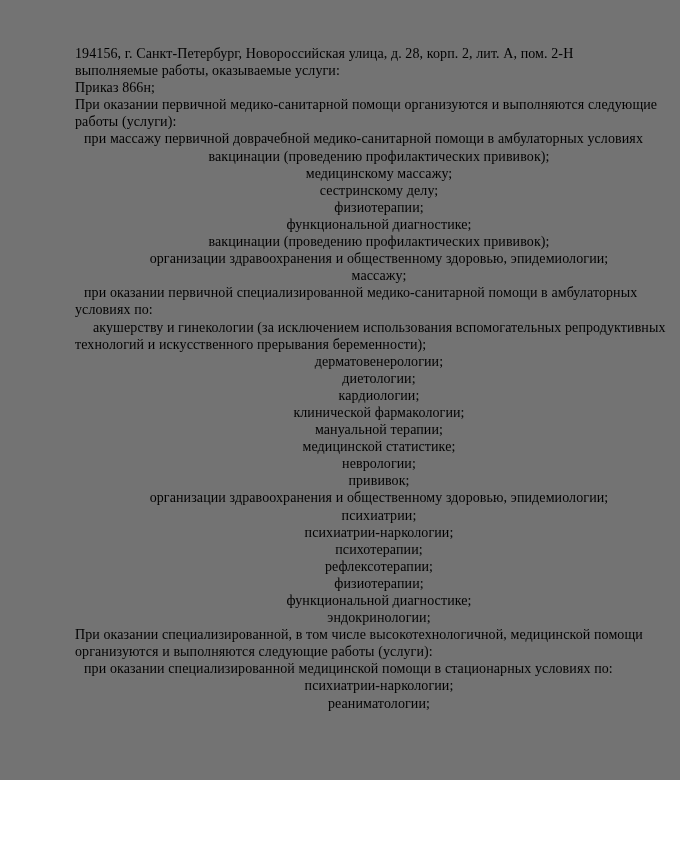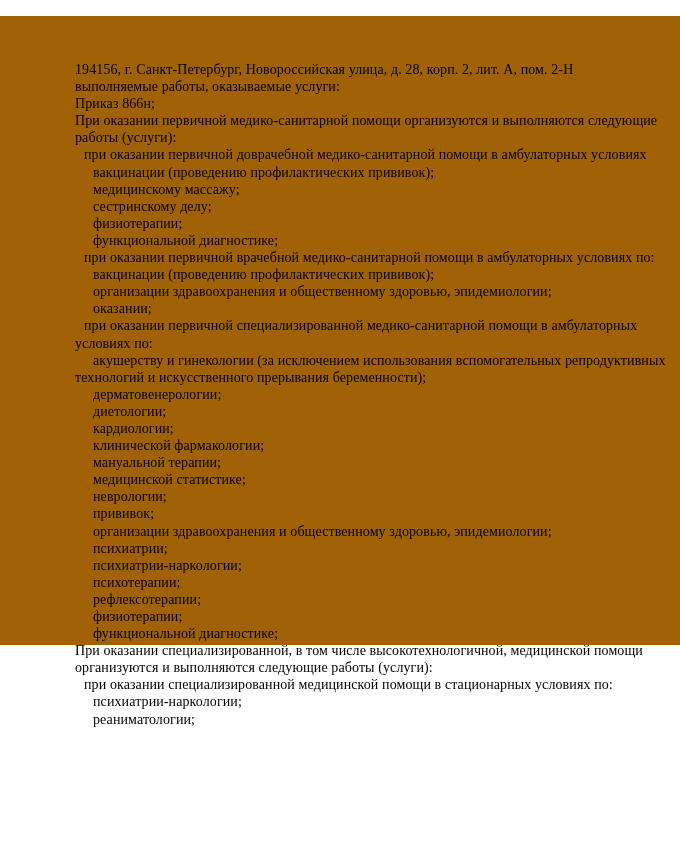--- a/index.html
+++ b/index.html
@@ -10,80 +10,80 @@
     width: 680px;
     height: 868px;
     background: #ffffff;
     overflow: hidden;
     position: relative;
     font-family: "Liberation Serif", "DejaVu Serif", serif;
   }
   .doc-page {
     position: absolute;
     left: 0;
-    top: 16px;
+    top: 0;
     width: 680px;
-    height: 629px;
-    background: #a16207;
+    height: 780px;
+    background: #737373;
   }
   .doc-text {
     position: absolute;
     left: 75px;
     top: 45px;
     width: 590px;
     color: #000000;
     font-size: 14px;
     line-height: 17.1px;
     letter-spacing: 0.1px;
   }
   .doc-line {
     white-space: nowrap;
   }
   .doc-line.indent-0 { padding-left: 0; }
   .doc-line.indent-1 { padding-left: 9px; }
-  .doc-line.indent-2 { padding-left: 18px; }
+  .doc-line.indent-2 { padding-left: 18px; text-align: center; }
 </style>
 </head>
 <body>
 
 <div class="doc-page">
   <div class="doc-text" id="doc-lines">
       <div class="doc-line indent-0">194156, г. Санкт-Петербург, Новороссийская улица, д. 28, корп. 2, лит. А, пом. 2-Н</div>
       <div class="doc-line indent-0">выполняемые работы, оказываемые услуги:</div>
       <div class="doc-line indent-0">Приказ 866н;</div>
       <div class="doc-line indent-0">При оказании первичной медико-санитарной помощи организуются и выполняются следующие</div>
       <div class="doc-line indent-0">работы (услуги):</div>
-      <div class="doc-line indent-1">при оказании первичной доврачебной медико-санитарной помощи в амбулаторных условиях</div>
+      <div class="doc-line indent-1">при массажу первичной доврачебной медико-санитарной помощи в амбулаторных условиях</div>
       <div class="doc-line indent-2">вакцинации (проведению профилактических прививок);</div>
       <div class="doc-line indent-2">медицинскому массажу;</div>
       <div class="doc-line indent-2">сестринскому делу;</div>
       <div class="doc-line indent-2">физиотерапии;</div>
       <div class="doc-line indent-2">функциональной диагностике;</div>
-      <div class="doc-line indent-1">при оказании первичной врачебной медико-санитарной помощи в амбулаторных условиях по:</div>
       <div class="doc-line indent-2">вакцинации (проведению профилактических прививок);</div>
       <div class="doc-line indent-2">организации здравоохранения и общественному здоровью, эпидемиологии;</div>
-      <div class="doc-line indent-2">оказании;</div>
+      <div class="doc-line indent-2">массажу;</div>
       <div class="doc-line indent-1">при оказании первичной специализированной медико-санитарной помощи в амбулаторных</div>
       <div class="doc-line indent-0">условиях по:</div>
       <div class="doc-line indent-2">акушерству и гинекологии (за исключением использования вспомогательных репродуктивных</div>
       <div class="doc-line indent-0">технологий и искусственного прерывания беременности);</div>
       <div class="doc-line indent-2">дерматовенерологии;</div>
       <div class="doc-line indent-2">диетологии;</div>
       <div class="doc-line indent-2">кардиологии;</div>
       <div class="doc-line indent-2">клинической фармакологии;</div>
       <div class="doc-line indent-2">мануальной терапии;</div>
       <div class="doc-line indent-2">медицинской статистике;</div>
       <div class="doc-line indent-2">неврологии;</div>
       <div class="doc-line indent-2">прививок;</div>
       <div class="doc-line indent-2">организации здравоохранения и общественному здоровью, эпидемиологии;</div>
       <div class="doc-line indent-2">психиатрии;</div>
       <div class="doc-line indent-2">психиатрии-наркологии;</div>
       <div class="doc-line indent-2">психотерапии;</div>
       <div class="doc-line indent-2">рефлексотерапии;</div>
       <div class="doc-line indent-2">физиотерапии;</div>
       <div class="doc-line indent-2">функциональной диагностике;</div>
+      <div class="doc-line indent-2">эндокринологии;</div>
       <div class="doc-line indent-0">При оказании специализированной, в том числе высокотехнологичной, медицинской помощи</div>
       <div class="doc-line indent-0">организуются и выполняются следующие работы (услуги):</div>
       <div class="doc-line indent-1">при оказании специализированной медицинской помощи в стационарных условиях по:</div>
       <div class="doc-line indent-2">психиатрии-наркологии;</div>
       <div class="doc-line indent-2">реаниматологии;</div>
     </div>
 </div>
 
 </body></html>

